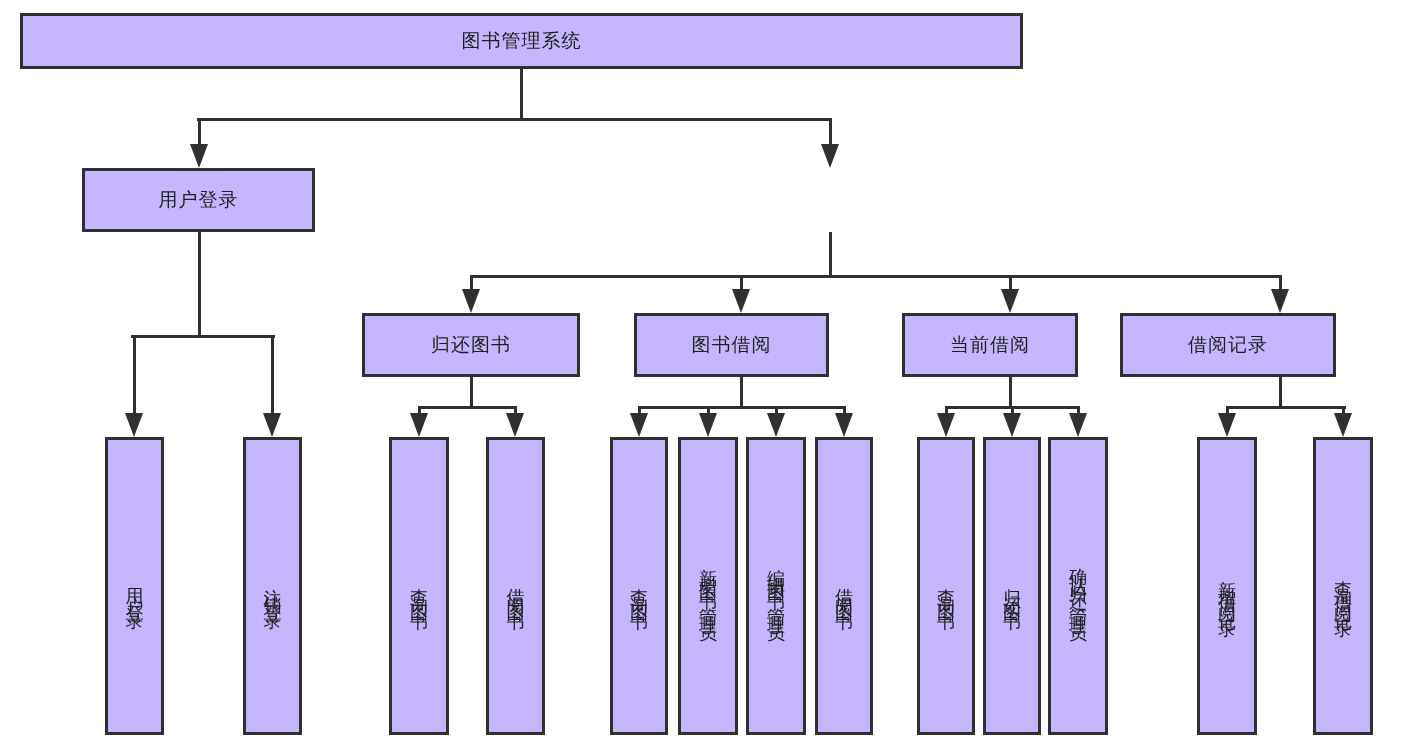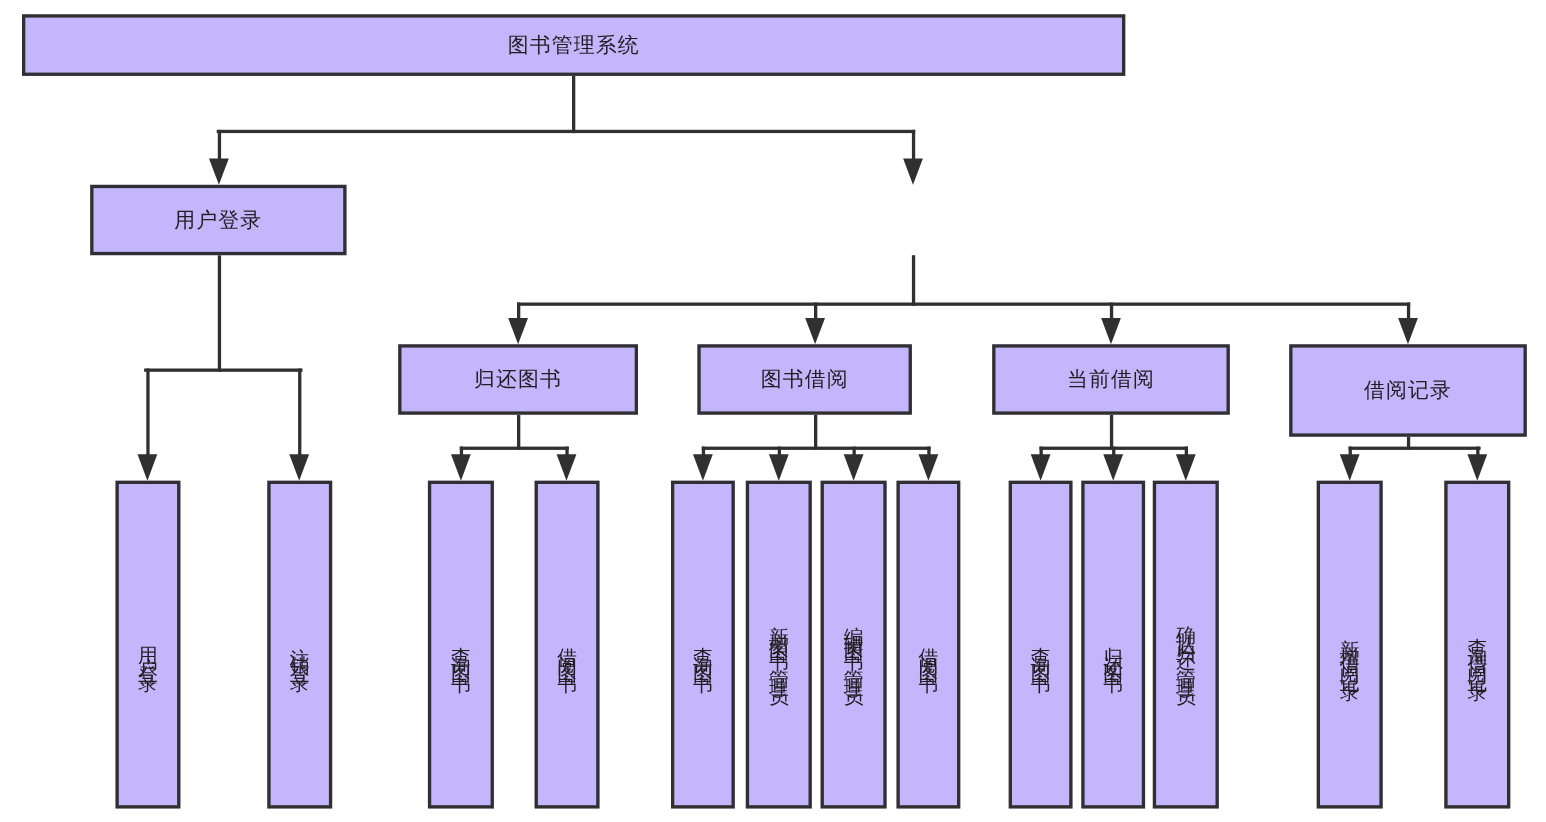--- a/index.html
+++ b/index.html
@@ -73,24 +73,24 @@
   <div class="node" style="left:82px;top:168px;width:233px;height:64px;">
       <span>用户登录</span>
     </div>
 
   <div class="node" style="left:362px;top:313px;width:218px;height:64px;">
       <span>归还图书</span>
     </div>
   <div class="node" style="left:634px;top:313px;width:195px;height:64px;">
       <span>图书借阅</span>
     </div>
-  <div class="node" style="left:902px;top:313px;width:216px;height:64px;">
+  <div class="node" style="left:902px;top:313px;width:176px;height:64px;">
       <span>当前借阅</span>
     </div>
-  <div class="node" style="left:1172px;top:313px;width:216px;height:84px;">
+  <div class="node" style="left:1120px;top:313px;width:216px;height:64px;">
       <span>借阅记录</span>
     </div>
 
   <div class="node leaf" style="left:105px;top:437px;width:59px;height:298px;">
       <span>用户登录</span>
     </div>
   <div class="node leaf" style="left:243px;top:437px;width:59px;height:298px;">
       <span>注销登录</span>
     </div>
 

